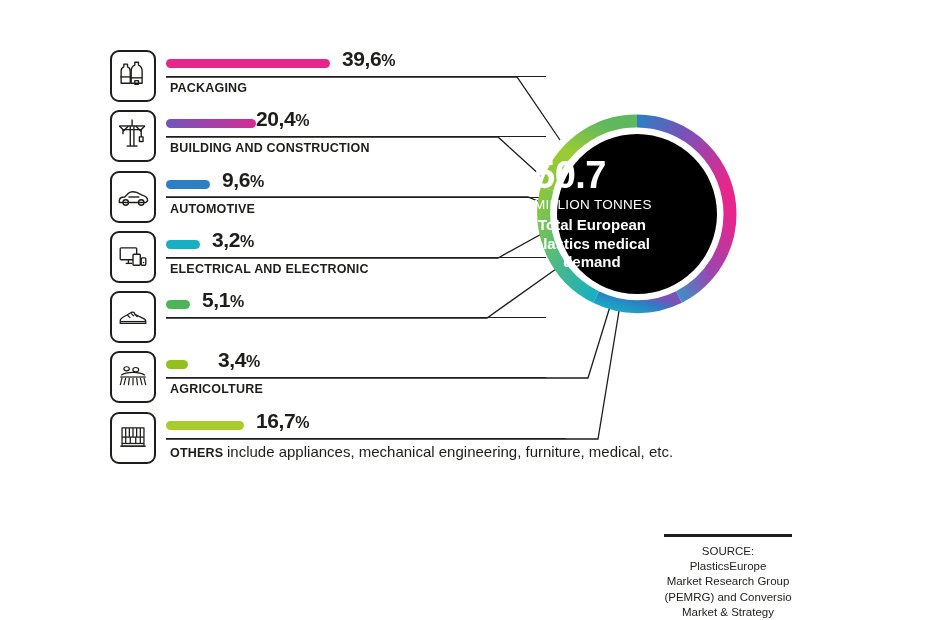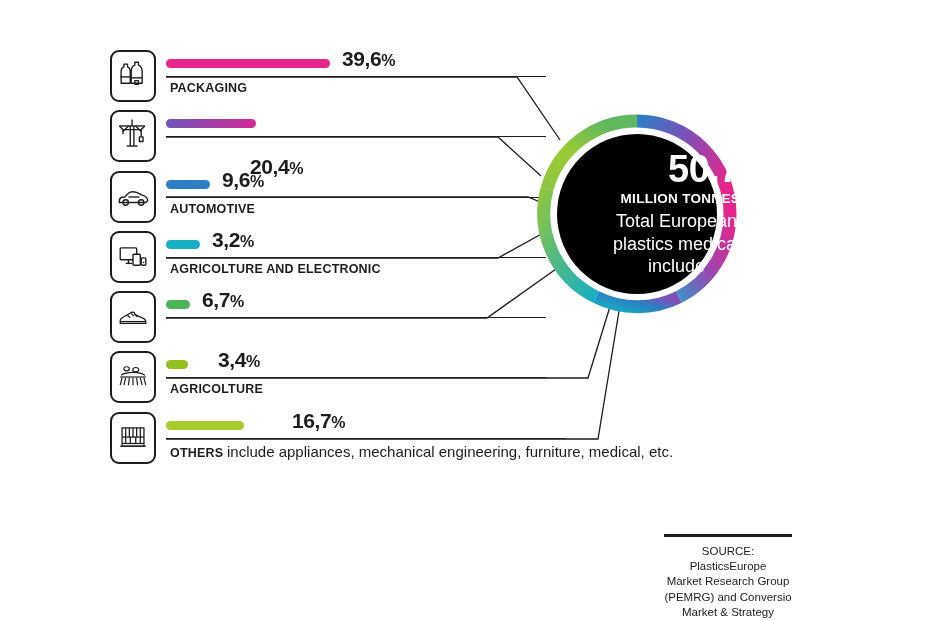--- a/index.html
+++ b/index.html
@@ -106,43 +106,43 @@
     width: 206px;
     height: 206px;
   }
   .donut svg { display: block; }
   .donut-text {
     position: absolute;
     left: 0; top: 0;
     width: 206px; height: 206px;
     display: flex;
     flex-direction: column;
-    align-items: flex-end;
+    align-items: flex-start;
     justify-content: center;
     color: #ffffff;
     text-align: center;
     pointer-events: none;
   }
   .donut-number {
     font-size: 38px;
     font-weight: bold;
     line-height: 1;
     letter-spacing: -0.5px;
   }
   .donut-unit {
     font-size: 13.5px;
-    font-weight: bold;
+    font-weight: normal;
     letter-spacing: 0.3px;
     margin-top: 3px;
   }
   .donut-desc {
-    font-size: 18px;
+    font-size: 15px;
     line-height: 1.25;
     margin-top: 4px;
-    font-weight: normal;
+    font-weight: bold;
   }
 
   
   .source {
     position: absolute;
     left: 664px;
     top: 534px;
     width: 128px;
     text-align: center;
   }
@@ -216,24 +216,25 @@
           <path d="M12,19 l0,5"></path>
           <path d="M32,19 l0,8"></path>
           <rect x="30" y="27" width="4" height="5"></rect>
           <path d="M18,15 l-6,6"></path>
           <path d="M26,15 l6,6"></path>
         </g>
       </svg>
     </div>
     <div class="row-body" style="width:400px;">
       <div class="bar-line" style="width:90px; background:linear-gradient(90deg,#6E57BC 0%,#D62A95 100%);"></div>
-      <div class="value" style="left:84px;margin-top:48px;">
+      <div class="value" style="left:90px;">
         <span>20,4</span><span class="pct">%</span>
       </div>
       <div class="rule" style="width:380px;"></div>
+      <div class="cat-label">BUILDING AND CONSTRUCTION</div>
     </div>
   </div>
 
   <div class="row" style="top:171px;">
     <div class="icon-box">
       <svg viewBox="0 0 46 52" width="42" height="48">
         <g fill="none" stroke="#1d1d1b" stroke-width="1.5" stroke-linejoin="round">
           <path d="M8,30 c0,-3 3,-4 6,-4 l4,-4 c2,-2 6,-2 9,-1 l6,3 c4,1 6,3 6,6 l-2,2 l-29,0z"></path>
           <circle cx="15" cy="32" r="3"></circle>
           <circle cx="32" cy="32" r="3"></circle>
@@ -263,40 +264,40 @@
           <circle cx="34.5" cy="32" r="0.9" fill="#1d1d1b" stroke="none"></circle>
         </g>
       </svg>
     </div>
     <div class="row-body" style="width:400px;">
       <div class="bar-line" style="width:34px; background:#16AFC4;"></div>
       <div class="value" style="left:46px;">
         <span>3,2</span><span class="pct">%</span>
       </div>
       <div class="rule" style="width:380px;"></div>
-      <div class="cat-label">AGRICOLTURE AND ELECTRONIC</div>
+      <div class="cat-label">ELECTRICAL AND ELECTRONIC</div>
     </div>
   </div>
 
   <div class="row" style="top:291px;">
     <div class="icon-box">
       <svg viewBox="0 0 46 52" width="42" height="48">
         <g fill="none" stroke="#1d1d1b" stroke-width="1.4" stroke-linejoin="round">
           <path d="M9,30 c0,-3 4,-4 7,-6 l5,-3 c2,-1 4,0 4,2 l8,4 c3,1 4,2 4,4 l0,2 l-28,0z"></path>
           <path d="M9,31 l28,0"></path>
           <path d="M17,24 l3,3"></path>
           <path d="M21,22 l3,3"></path>
           <path d="M25,23 l3,3"></path>
         </g>
       </svg>
     </div>
     <div class="row-body" style="width:400px;">
       <div class="bar-line" style="width:24px; background:#4CB557;"></div>
       <div class="value" style="left:36px;">
-        <span>6,7</span><span class="pct">%</span>
+        <span>5,1</span><span class="pct">%</span>
       </div>
       <div class="rule" style="width:380px;"></div>
     </div>
   </div>
 
   <div class="row" style="top:351px;">
     <div class="icon-box">
       <svg viewBox="0 0 46 52" width="42" height="48">
         <g fill="none" stroke="#1d1d1b" stroke-width="1.3" stroke-linejoin="round">
           <ellipse cx="16" cy="17" rx="3" ry="2.2"></ellipse>
@@ -325,21 +326,21 @@
           <path d="M11,25 l24,0"></path>
           <path d="M15,15 l0,10 M19,15 l0,10 M23,15 l0,10 M27,15 l0,10 M31,15 l0,10"></path>
           <path d="M15,25 l0,7 M20,25 l0,7 M26,25 l0,7 M31,25 l0,7"></path>
           <path d="M11,32 l24,0"></path>
           <path d="M9,35 l28,0"></path>
         </g>
       </svg>
     </div>
     <div class="row-body" style="width:420px;">
       <div class="bar-line" style="width:78px; background:#A8CC2B;"></div>
-      <div class="value" style="left:90px;margin-left:36px;">
+      <div class="value" style="left:90px;">
         <span>16,7</span><span class="pct">%</span>
       </div>
       <div class="rule" style="width:400px;"></div>
       <div class="cat-label">
         <span>OTHERS</span>
         <span class="cat-note">include appliances, mechanical engineering, furniture, medical, etc.</span>
       </div>
     </div>
   </div>
 
@@ -385,21 +386,21 @@
         <path d="M13,78 A93,93 0 0 1 103,10" stroke="url(#gD)"></path>
       </g>
       <circle cx="103" cy="103" r="80" fill="#000000"></circle>
     </svg>
     <div class="donut-text">
       <div class="donut-number">50.7</div>
       <div class="donut-unit">MILLION TONNES</div>
       <div class="donut-desc">
         <span>Total European</span><br>
         <span>plastics medical</span><br>
-        <span>include</span>
+        <span>demand</span>
       </div>
     </div>
   </div>
 
   <div class="source">
     <div class="source-rule"></div>
     <div class="source-text">
       <span>SOURCE: PlasticsEurope</span><br>
       <span>Market Research Group</span><br>
       <span>(PEMRG) and Conversio</span><br>

